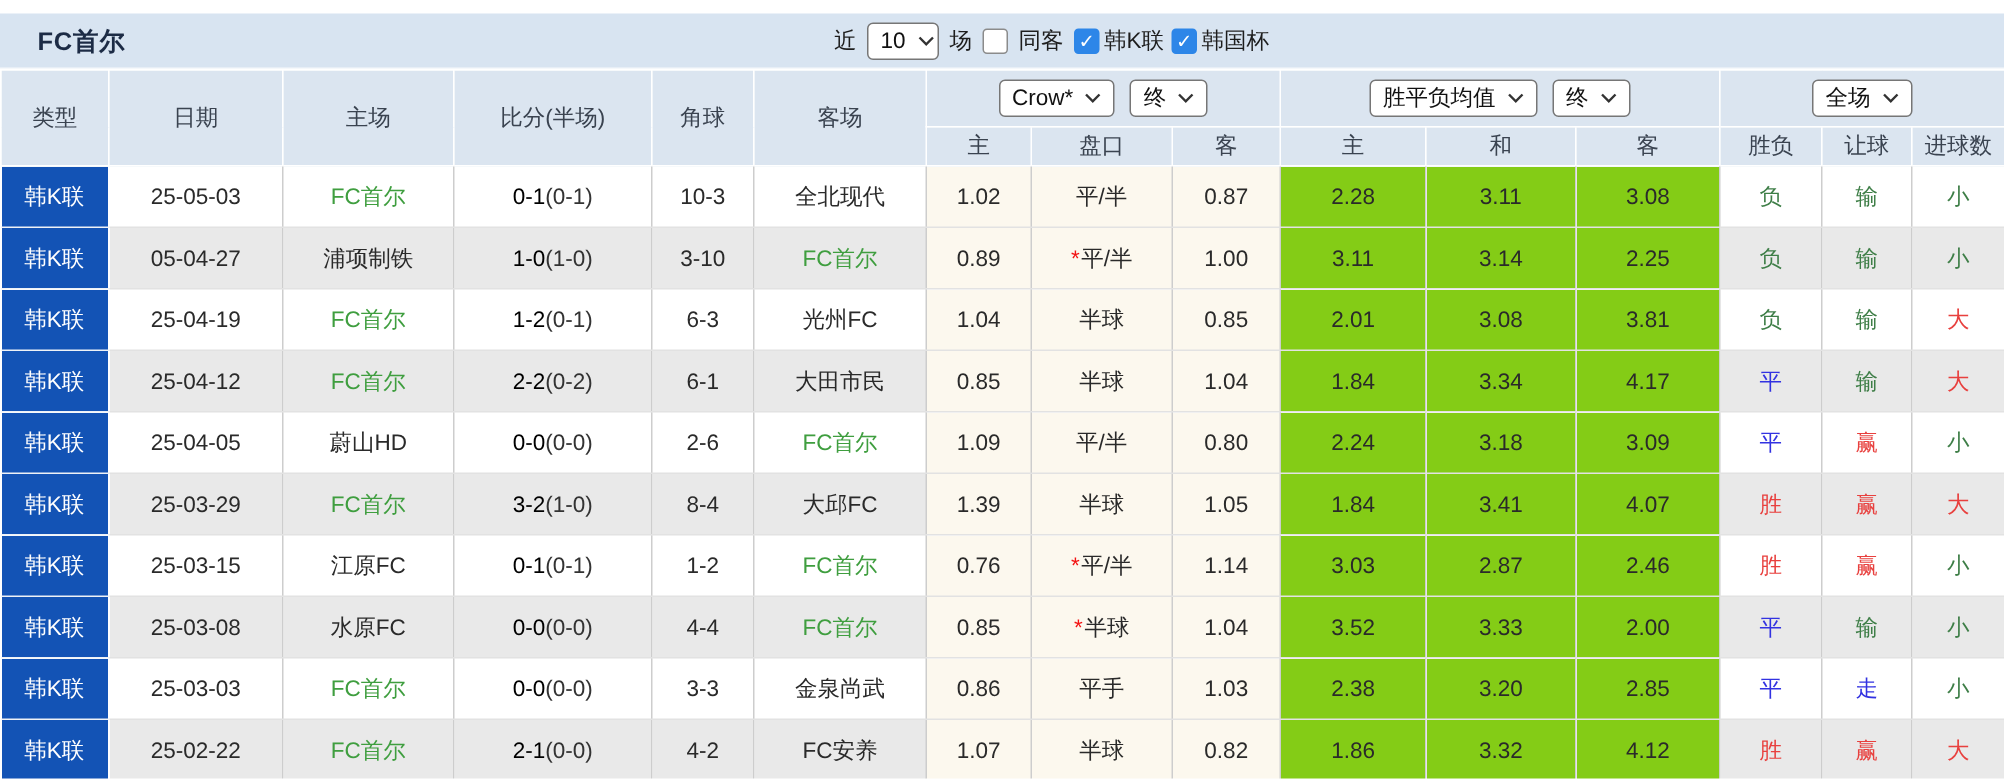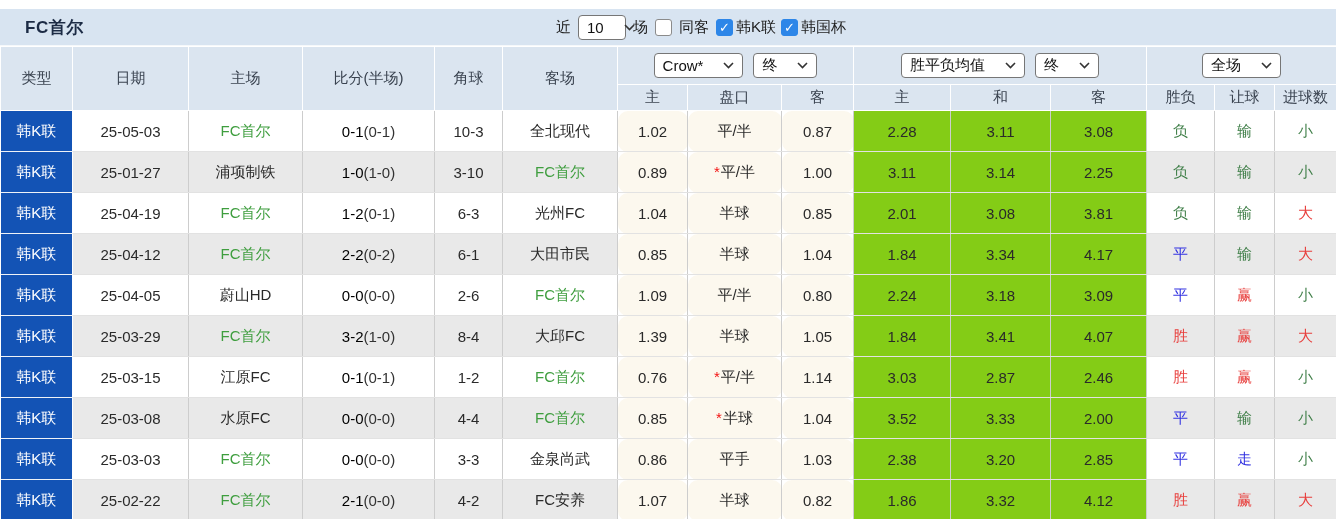--- a/index.html
+++ b/index.html
@@ -11,21 +11,21 @@
   
   .topbar{
     height:36px;background:#d8e4f1;display:flex;align-items:center;
     position:relative;border-bottom:1px solid #f5f8fb;
   }
   .title{margin-left:25px;font-size:17px;font-weight:bold;color:#1c2b45;letter-spacing:.5px;}
   .controls{position:absolute;left:556px;top:0;height:36px;display:flex;align-items:center;gap:7px;font-size:15px;color:#1d1d1d;}
   .select{
     display:inline-flex;align-items:center;justify-content:space-between;
     background:#fff;border:1px solid #767676;border-radius:4px;
-    height:25px;padding:0 8px;gap:20px;font-size:15px;color:#111;cursor:default;box-sizing:border-box;
+    height:25px;padding:0 8px;gap:8px;font-size:15px;color:#111;cursor:default;box-sizing:border-box;
   }
   .select .chev{flex:0 0 auto;}
   .checkbox{
     width:17px;height:17px;box-sizing:border-box;border:1px solid #8b8b8b;border-radius:3px;
     background:#fff;display:inline-flex;align-items:center;justify-content:center;
   }
   .checkbox.checked{background:#2d86e8;border-color:#2d86e8;}
   .checkbox .check{color:#fff;font-size:13px;font-weight:bold;line-height:1;}
   
   table{border-collapse:collapse;table-layout:fixed;width:1336px;}
@@ -35,21 +35,21 @@
   }
   tr.group-row th{height:37px;}
   tr.sub-row th{height:25px;}
   .sel-wrap{display:flex;align-items:center;justify-content:center;gap:10px;text-align:center;}
   tbody td{
     height:40px;text-align:center;vertical-align:middle;font-size:15px;color:#2a2a2a;
     border-right:1px solid #cdcdcd;border-bottom:1px solid #e2e2e2;padding:0;overflow:hidden;white-space:nowrap;
   }
   .row-odd td{background:#fff;}
   .row-even td{background:#e9e9e9;}
-  tbody td.bg-cream{background:#fcf8ee;border-radius:10px;}
+  tbody td.bg-cream{background:#fcf8ee;}
   tbody td.bg-blue{background:#84cc16;}
   tbody td.col-type{
     background:#1353b5;color:#fff;border-right:1px solid #fff;
     border-bottom:1px solid #eef2f7;font-size:15px;
   }
   .team-hl{color:#3f9e3f;}
   .score-ft{color:#000000;}
   .score-ht{color:#333;text-align:right;}
   .star{color:#f31212;margin-right:1px;}
   .c-red{color:#e8403e;}
@@ -179,21 +179,21 @@
         <td class="bg-cream">0.87</td>
         <td class="bg-blue">2.28</td>
         <td class="bg-blue">3.11</td>
         <td class="bg-blue">3.08</td>
         <td class="c-green">负</td>
         <td class="c-green">输</td>
         <td class="c-green">小</td>
       </tr>
       <tr class="row-even">
         <td class="col-type">韩K联</td>
-        <td>25-01-27</td>
+        <td>05-04-27</td>
         <td>浦项制铁</td>
         <td><span class="score-ft">1-0</span><span class="score-ht">(1-0)</span></td>
         <td>3-10</td>
         <td class="team-hl">FC首尔</td>
         <td class="bg-cream">0.89</td>
         <td class="bg-cream"><span class="star">*</span><span>平/半</span></td>
         <td class="bg-cream">1.00</td>
         <td class="bg-blue">3.11</td>
         <td class="bg-blue">3.14</td>
         <td class="bg-blue">2.25</td>

